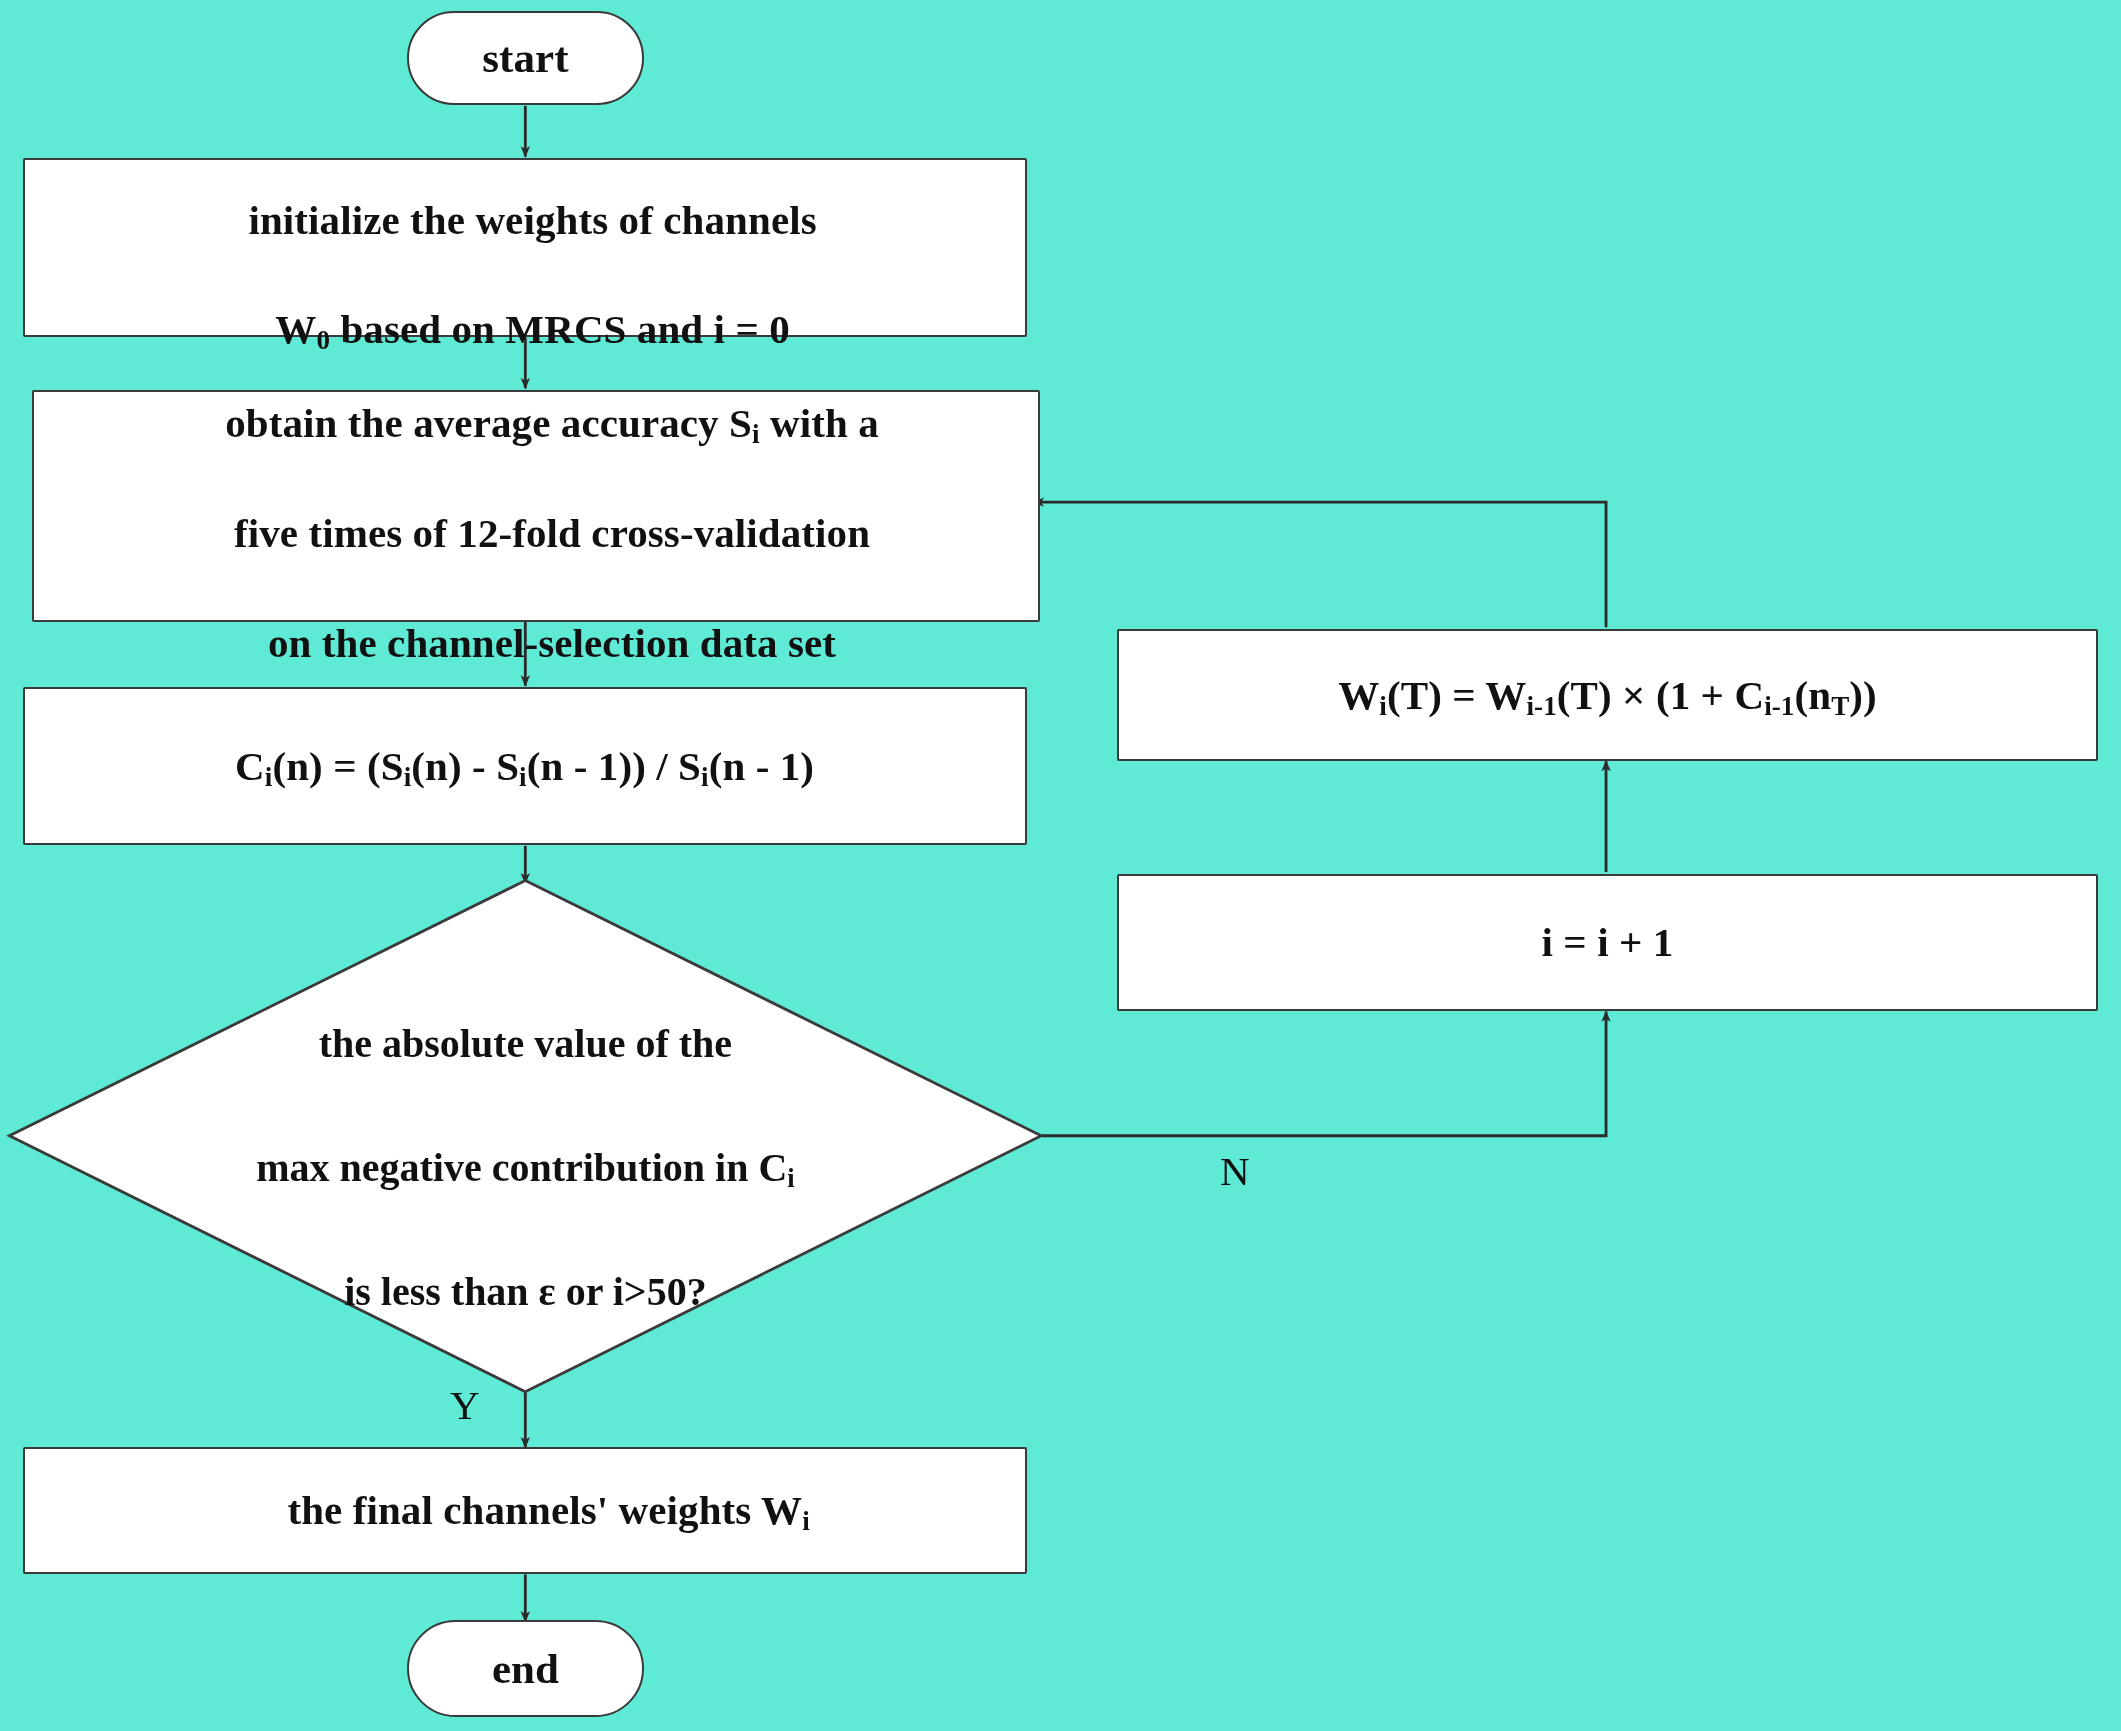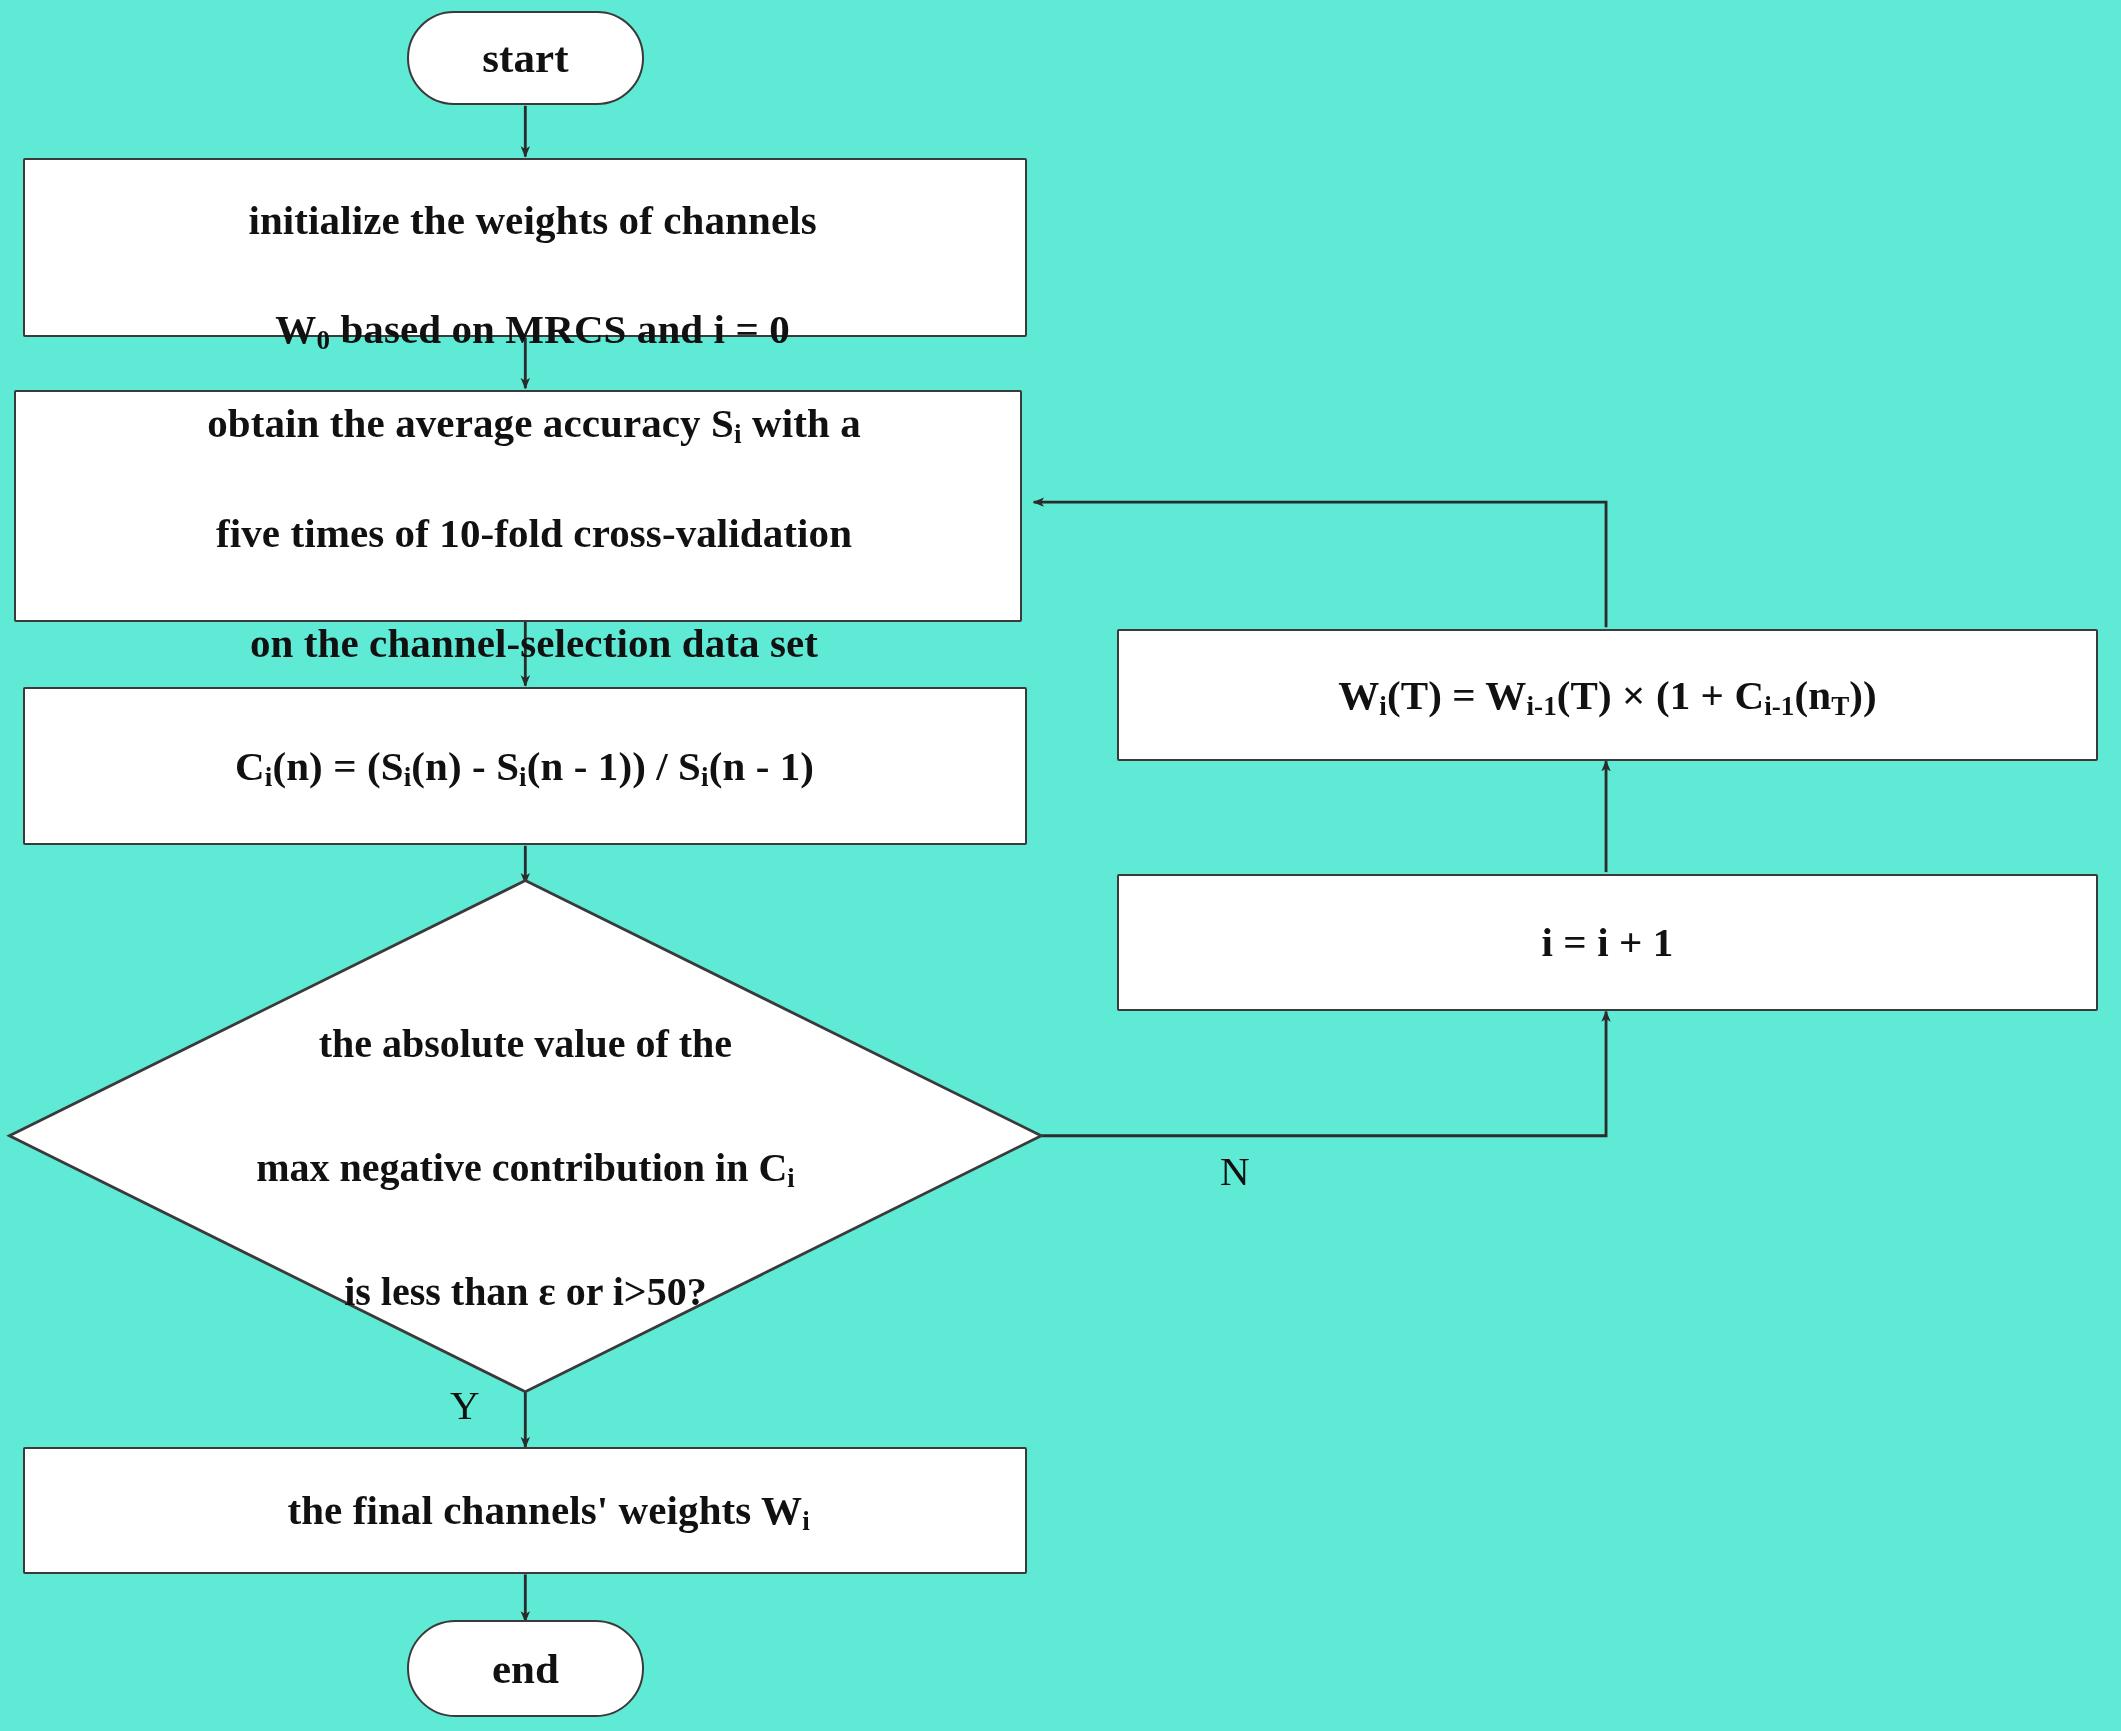--- a/index.html
+++ b/index.html
@@ -123,24 +123,24 @@
     <span class="label t-start">start</span>
   </div>
 
   <div class="node proc" style="left:22.6px; top:158px; width:1004px; height:179px;padding-left:16px;">
     <span class="label t-body">
       <span>initialize the weights of channels</span><br>
       <span><span>W</span><sub>0</sub><span> based on MRCS and i = 0</span></span>
     </span>
   </div>
 
-  <div class="node proc" style="left:14px; top:390px; width:1008px; height:232px;padding-left:32px;">
+  <div class="node proc" style="left:32px; top:390px; width:1008px; height:232px;padding-left:32px;">
     <span class="label t-body">
       <span><span>obtain the average accuracy S</span><sub>i</sub><span> with a</span></span><br>
-      <span>five times of 10-fold cross-validation</span><br>
+      <span>five times of 12-fold cross-validation</span><br>
       <span>on the channel-selection data set</span>
     </span>
   </div>
 
   <div class="node proc" style="left:22.6px; top:687px; width:1004px; height:158px;">
     <span class="label t-formula">C<sub>i</sub>(n) = (S<sub>i</sub>(n) - S<sub>i</sub>(n - 1)) / S<sub>i</sub>(n - 1)</span>
   </div>
 
   <div class="decision-wrap" style="left:9.4px; top:880px; width:1032px; height:513px;">
     <div class="decision-text">

